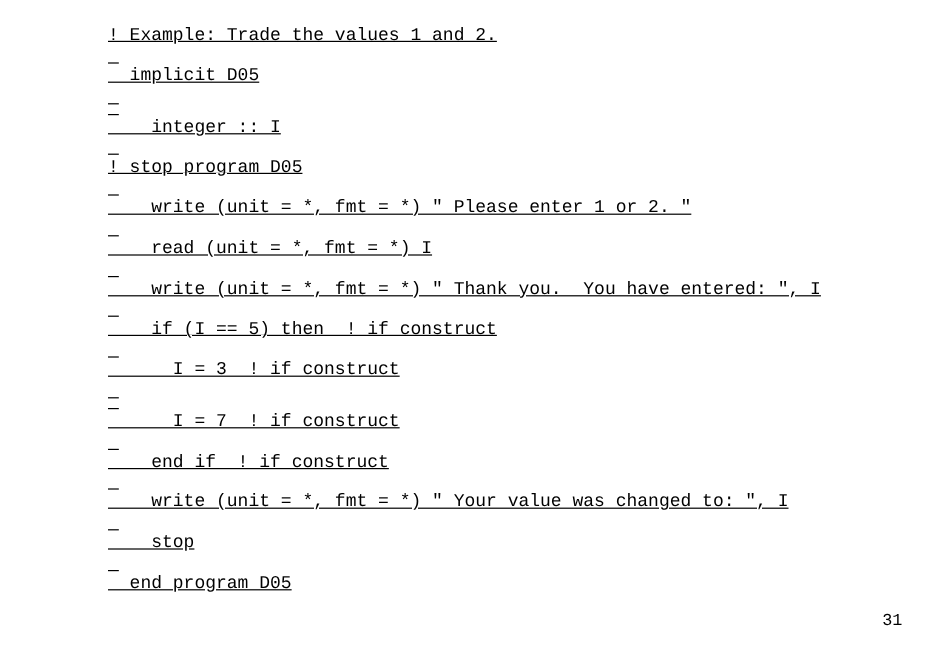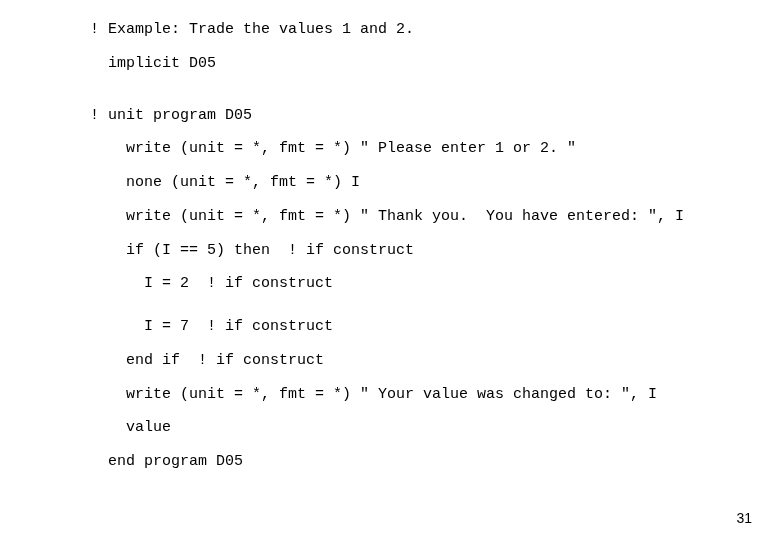--- a/index.html
+++ b/index.html
@@ -20,59 +20,61 @@
     }
 
     .code-container {
       padding: 18px 30px 18px 90px;
       line-height: 1.65;
     }
 
     .code-line {
       white-space: pre;
       display: block;
+      text-decoration: underline;
     }
 
     .page-number {
       position: absolute;
       bottom: 14px;
       right: 28px;
-      font-family: Liberation Sans, sans-serif;
+      font-family: Liberation Mono, monospace;
       font-size: 14px;
       color: #000000;
       text-align: center;
     }
   </style>
 </head>
 <body>
 
 <div class="code-container">
 <span class="code-line">! Example: Trade the values 1 and 2.</span>
     <span class="code-line" style="line-height: 0.6;">&nbsp;</span>
     <span class="code-line">  implicit D05</span>
     <span class="code-line" style="line-height: 0.6;">&nbsp;</span>
     <span class="code-line" style="line-height: 0.6;">&nbsp;</span>
+    <span class="code-line">    integer :: I</span>
     <span class="code-line" style="line-height: 0.6;">&nbsp;</span>
-    <span class="code-line">! unit program D05</span>
+    <span class="code-line">! stop program D05</span>
     <span class="code-line" style="line-height: 0.6;">&nbsp;</span>
     <span class="code-line">    write (unit = *, fmt = *) " Please enter 1 or 2. "</span>
     <span class="code-line" style="line-height: 0.6;">&nbsp;</span>
-    <span class="code-line">    none (unit = *, fmt = *) I</span>
+    <span class="code-line">    read (unit = *, fmt = *) I</span>
     <span class="code-line" style="line-height: 0.6;">&nbsp;</span>
     <span class="code-line">    write (unit = *, fmt = *) " Thank you.  You have entered: ", I</span>
     <span class="code-line" style="line-height: 0.6;">&nbsp;</span>
     <span class="code-line">    if (I == 5) then  ! if construct</span>
     <span class="code-line" style="line-height: 0.6;">&nbsp;</span>
-    <span class="code-line">      I = 2  ! if construct</span>
+    <span class="code-line">      I = 3  ! if construct</span>
     <span class="code-line" style="line-height: 0.6;">&nbsp;</span>
     <span class="code-line" style="line-height: 0.6;">&nbsp;</span>
     <span class="code-line">      I = 7  ! if construct</span>
     <span class="code-line" style="line-height: 0.6;">&nbsp;</span>
     <span class="code-line">    end if  ! if construct</span>
     <span class="code-line" style="line-height: 0.6;">&nbsp;</span>
     <span class="code-line">    write (unit = *, fmt = *) " Your value was changed to: ", I</span>
     <span class="code-line" style="line-height: 0.6;">&nbsp;</span>
-    <span class="code-line">    value</span>
+    <span class="code-line">    stop</span>
     <span class="code-line" style="line-height: 0.6;">&nbsp;</span>
     <span class="code-line">  end program D05</span>
   </div>
 
 <div class="page-number">31</div>
 
 </body></html>

